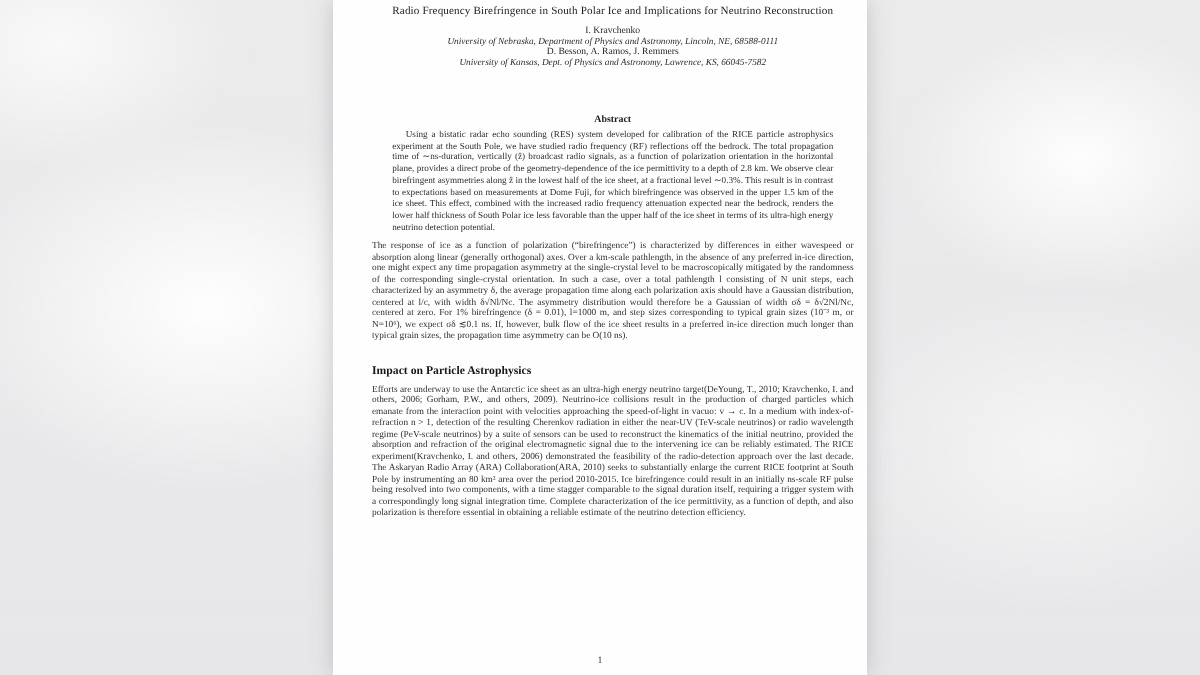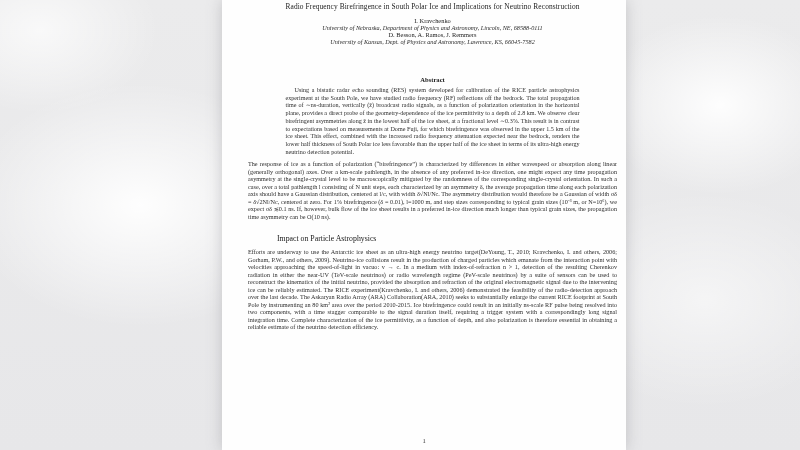--- a/index.html
+++ b/index.html
@@ -12,21 +12,21 @@
       radial-gradient(240px 170px at 140px 205px, rgba(255,255,255,0.95), rgba(255,255,255,0) 72%),
       radial-gradient(170px 120px at 40px 30px, rgba(255,255,255,0.7), rgba(255,255,255,0) 70%),
       radial-gradient(170px 125px at 720px 105px, rgba(255,255,255,0.92), rgba(255,255,255,0) 72%),
       radial-gradient(210px 150px at 705px 300px, rgba(255,255,255,0.55), rgba(255,255,255,0) 72%),
       linear-gradient(#ebebec, #e7e7e9);
   }
 
   .paper-page {
     position: absolute;
     left: 222px; top: 0;
-    width: 404px; height: 450px;
+    width: 356px; height: 450px;
     background: #fefefe;
     box-shadow: 0 0 14px rgba(120,120,125,0.35);
     box-sizing: border-box;
     padding: 0 9px 0 26px;
     color: #2e2e2e;
   }
 
   .paper-title {
     margin-top: 2px;
     font-size: 7.4px;
@@ -73,23 +73,22 @@
     font-size: 9.6px;
     line-height: 11px;
     font-weight: bold;
     color: #161616;
     letter-spacing: 0.1px;
   }
   .section-h2 {
     margin-top: 14px;
     font-size: 7.8px;
     line-height: 10px;
-    font-weight: normal;
+    font-weight: bold;
     color: #161616;
-    margin-left: 29px;
   }
   .body-par {
     margin-top: 4px;
     font-size: 6.2px;
     line-height: 7.5px;
     text-align: justify;
   }
 
   .page-number {
     position: absolute;

